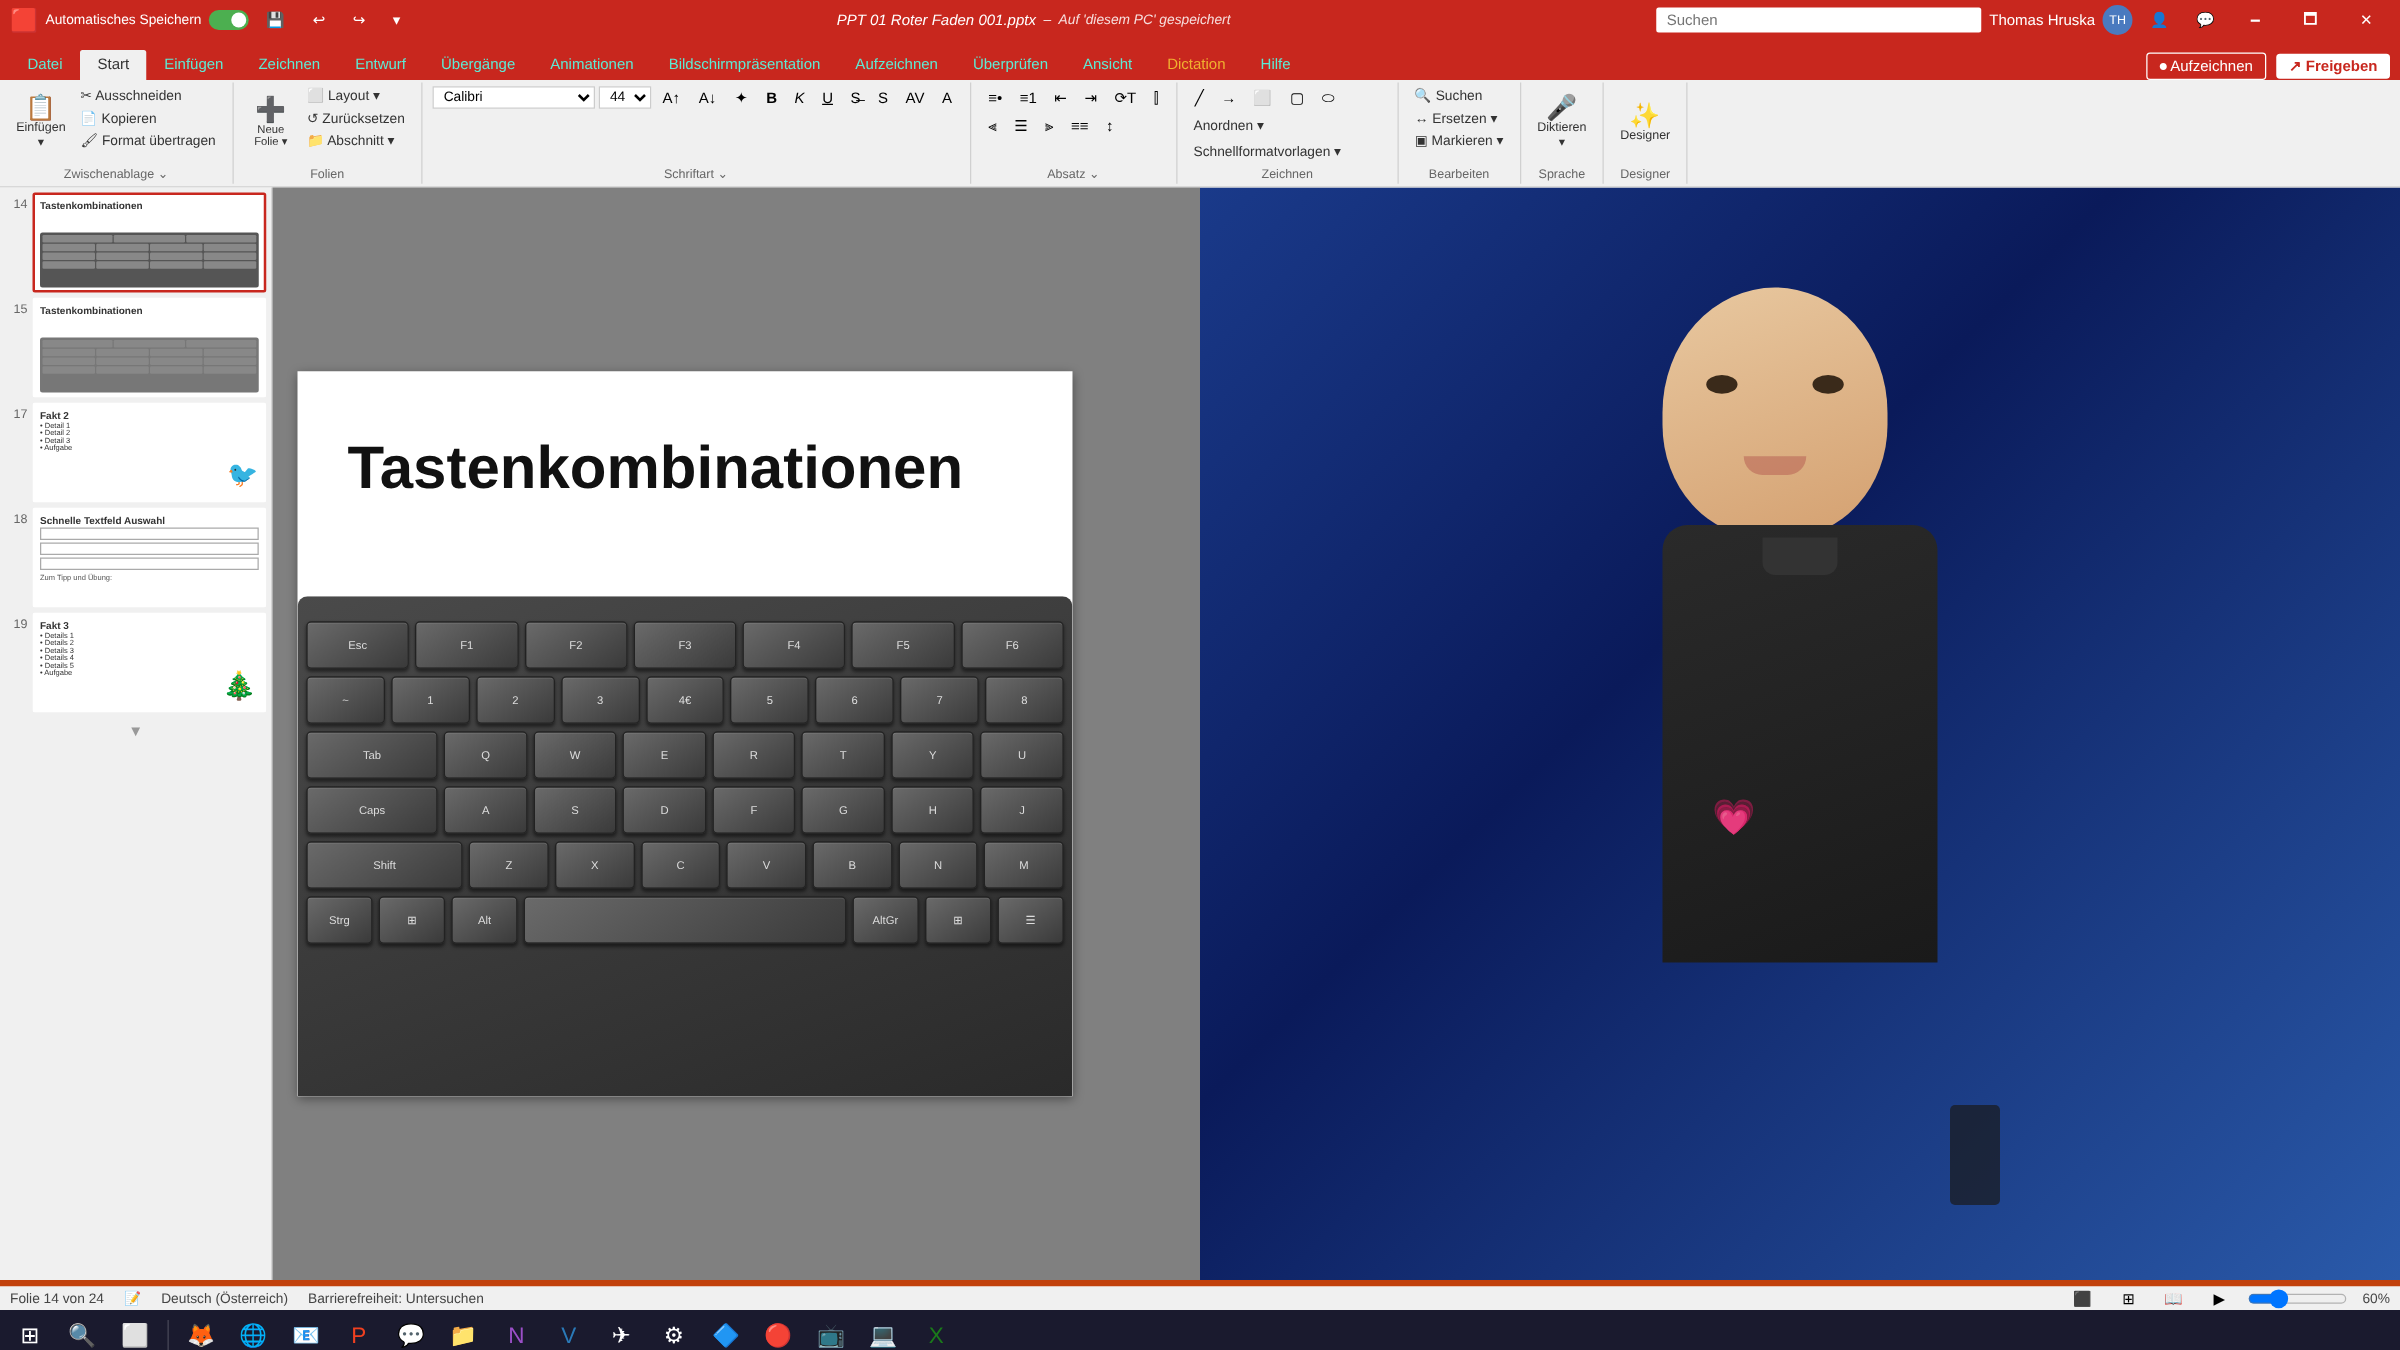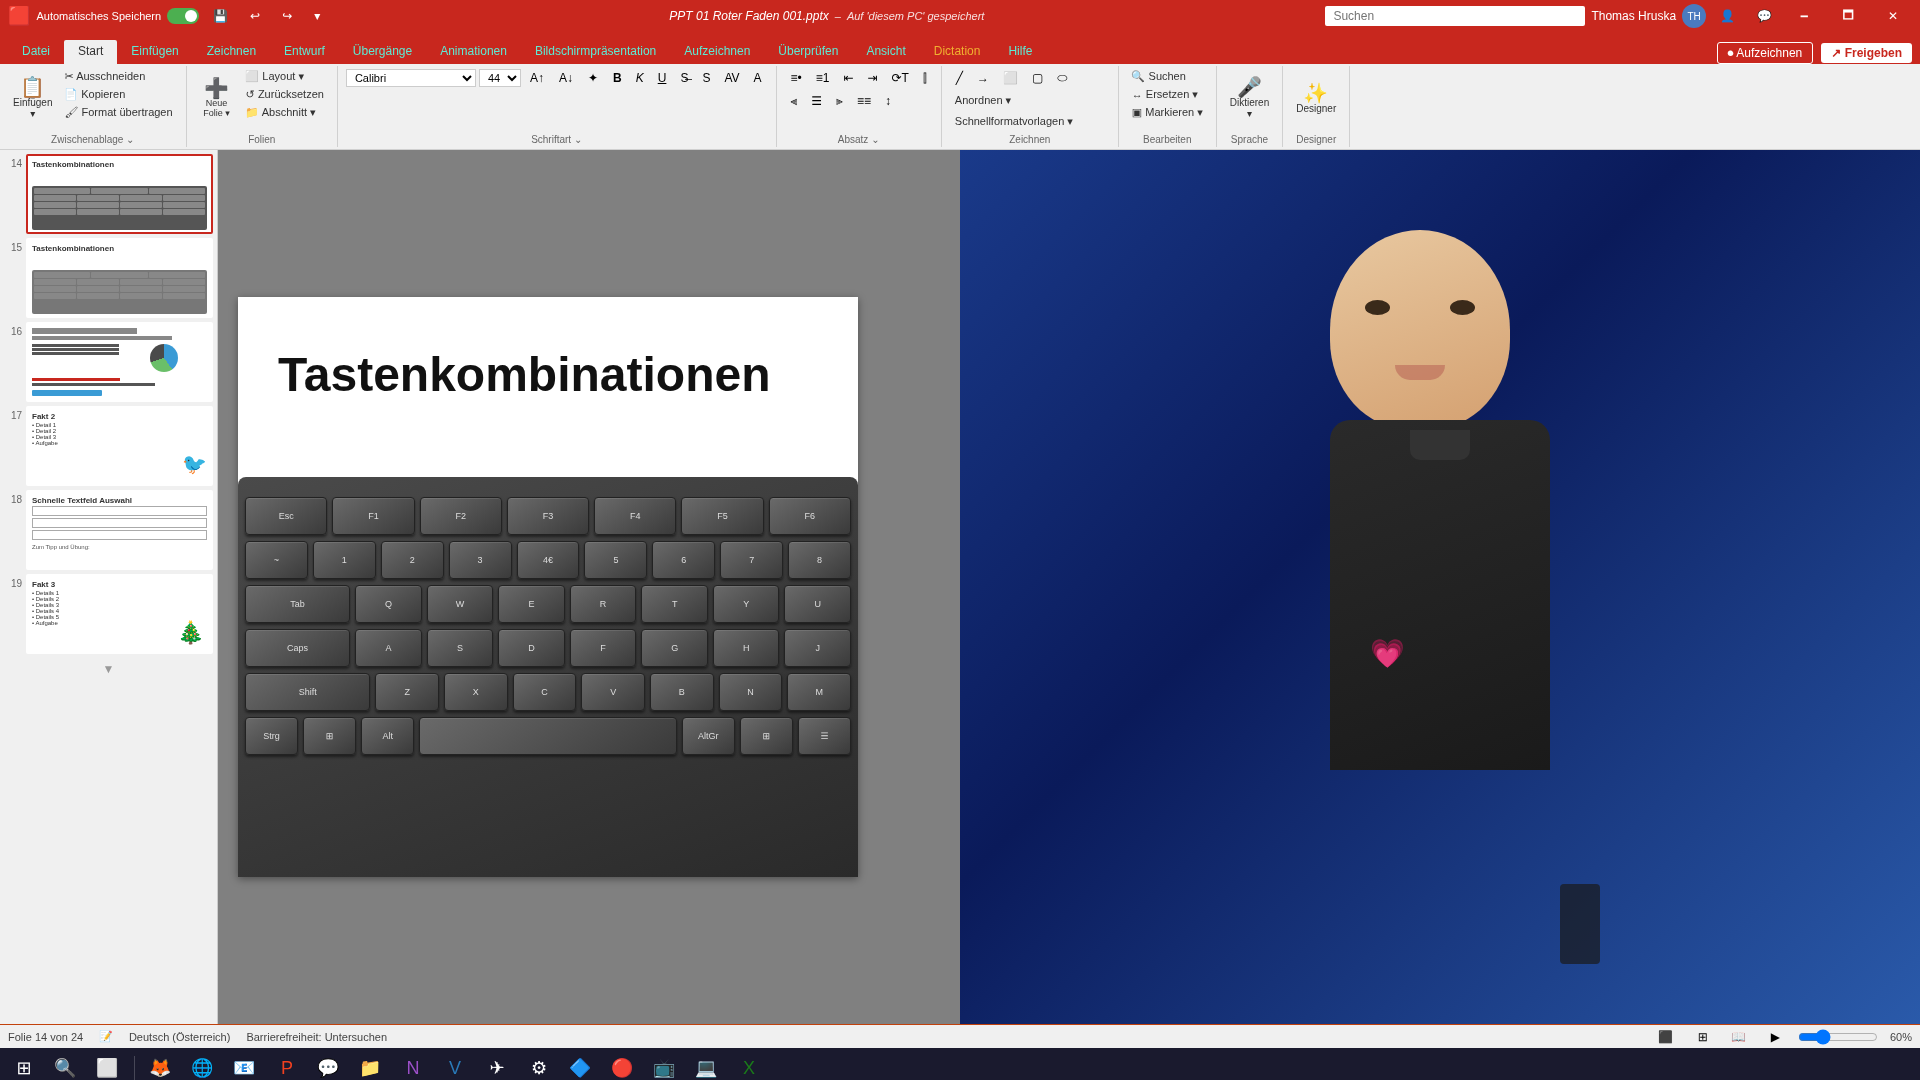--- a/index.html
+++ b/index.html
@@ -226,21 +226,21 @@
       position: relative;
       display: flex;
       align-items: center;
       justify-content: center;
     }
 
     
     #statusbar {
       height: 24px;
       background: #f0f0f0;
-      border-top: 1px solid #c2410c;
+      border-top: 5px solid #c2410c;
       display: flex;
       align-items: center;
       padding: 5px 8px;
       font-size: 11px;
       color: #444;
       gap: 16px;
     }
     #statusbar-right { margin-left: auto; display: flex; align-items: center; gap: 12px; }
 
     
@@ -496,42 +496,20 @@
           <div class="kb-row-preview">
               <div class="kb-key-preview"></div>
               <div class="kb-key-preview"></div>
               <div class="kb-key-preview"></div>
               <div class="kb-key-preview"></div>
             </div>
         </div>
       </div>
     </div>
 
-    <div class="slide-thumb">
-      <span class="slide-num">16</span>
-      <div class="slide-img">
-        <div style="position:absolute;left:4px;top:4px;right:4px;bottom:4px;display:flex;flex-direction:column;gap:2px;">
-          <div style="background:#888;height:6px;width:60%;"></div>
-          <div style="background:#888;height:4px;width:80%;"></div>
-          <div style="display:flex;gap:2px;margin-top:2px;">
-            <div style="flex:1;display:flex;flex-direction:column;gap:1px;">
-              <div style="background:#555;height:3px;"></div>
-              <div style="background:#555;height:3px;"></div>
-              <div style="background:#555;height:3px;"></div>
-            </div>
-            <div style="flex:1;display:flex;align-items:flex-end;justify-content:center;">
-              <div style="width:28px;height:28px;border-radius:50%;background:conic-gradient(#3a9bd5 0% 40%, #6abf69 40% 70%, #4a4a4a 70% 100%);"></div>
-            </div>
-          </div>
-          <div style="background:#c8271e;height:3px;width:50%;margin-top:4px;"></div>
-          <div style="background:#555;height:3px;width:70%;"></div>
-          <div style="background:#3a9bd5;height:6px;width:40%;margin-top:2px;border-radius:1px;"></div>
-        </div>
-      </div>
-    </div>
 
     <div class="slide-thumb">
       <span class="slide-num">17</span>
       <div class="slide-img">
         <span class="slide-title-text">Fakt 2</span>
         <div style="position:absolute;left:4px;top:14px;font-size:6px;color:#333;">
           <div>• Detail 1</div>
           <div>• Detail 2</div>
           <div>• Detail 3</div>
           <div>• Aufgabe</div>

